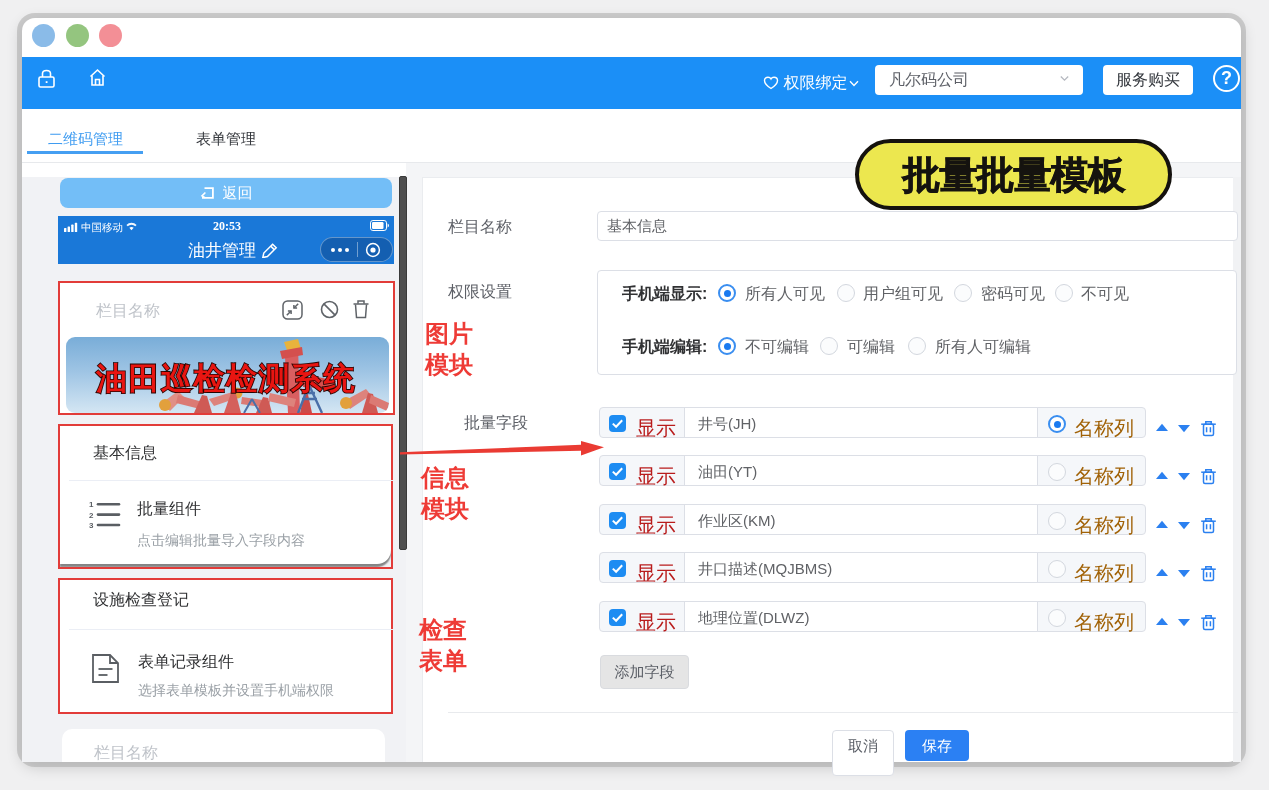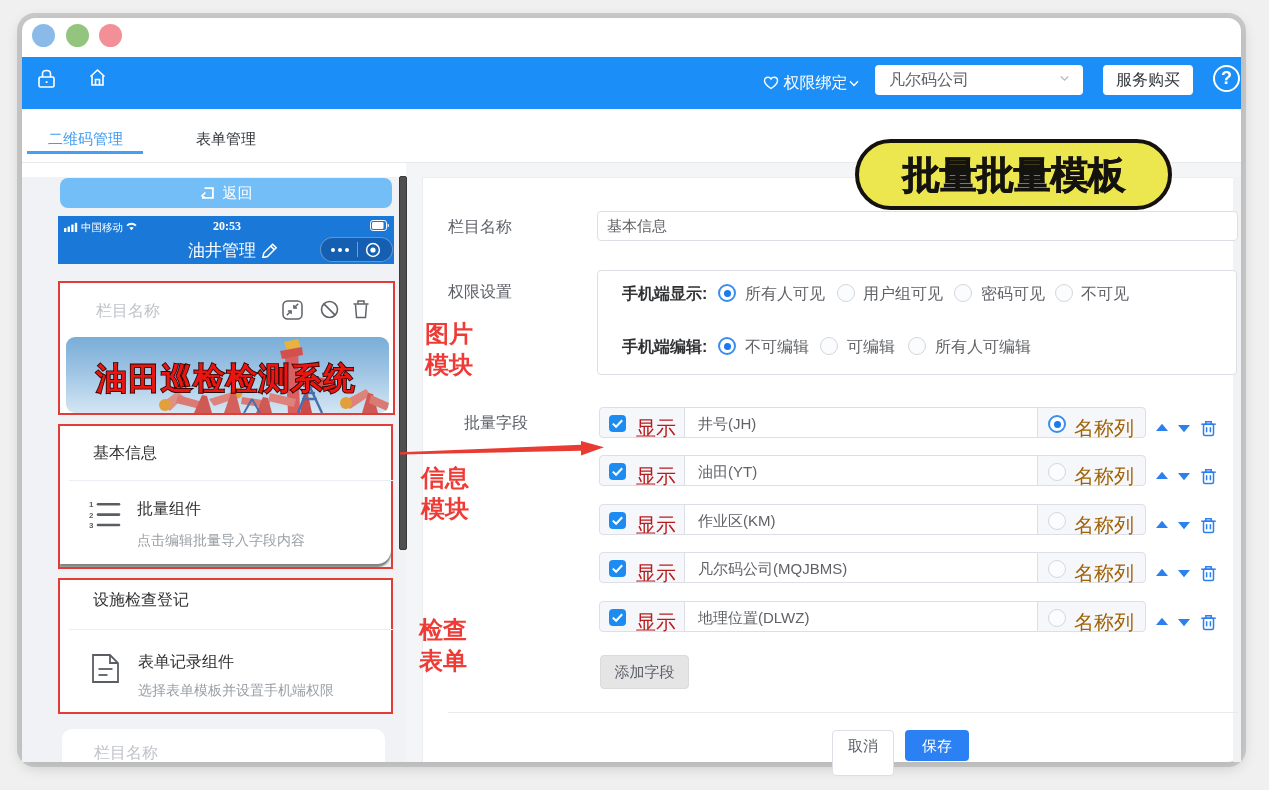--- a/index.html
+++ b/index.html
@@ -222,21 +222,21 @@
         </svg>
   </div>
   <div class="frow" style="top:534px;">
     <div class="sega">
           <div class="cbx"><svg width="17" height="17" viewBox="0 0 17 17">
               <path d="M3.8 8.6 L7.1 11.8 L13.2 5.2" fill="none" stroke="#fff" stroke-width="2"></path>
             </svg></div>
           <div class="shw">显示</div>
         </div>
     <div class="segb">
-          <div class="fname">凡尔码公司(MQJBMS)</div>
+          <div class="fname">井口描述(MQJBMS)</div>
         </div>
     <div class="segc">
           <div class="radio off" style="left:10px; top:7px;"></div>
           <div class="rlbl">名称列</div>
         </div>
     <svg class="ctlsvg" width="76" height="22" viewBox="0 0 76 22">
           <path d="M1 14 L7 6.8 L13 14 Z" fill="#2b80f0"></path>
           <path d="M23 8 L29 15.2 L35 8 Z" fill="#2b80f0"></path>
           <g fill="none" stroke="#2b80f0" stroke-width="1.5">
             <rect x="48.5" y="7.2" width="10" height="11.3" rx="1.5"></rect>

